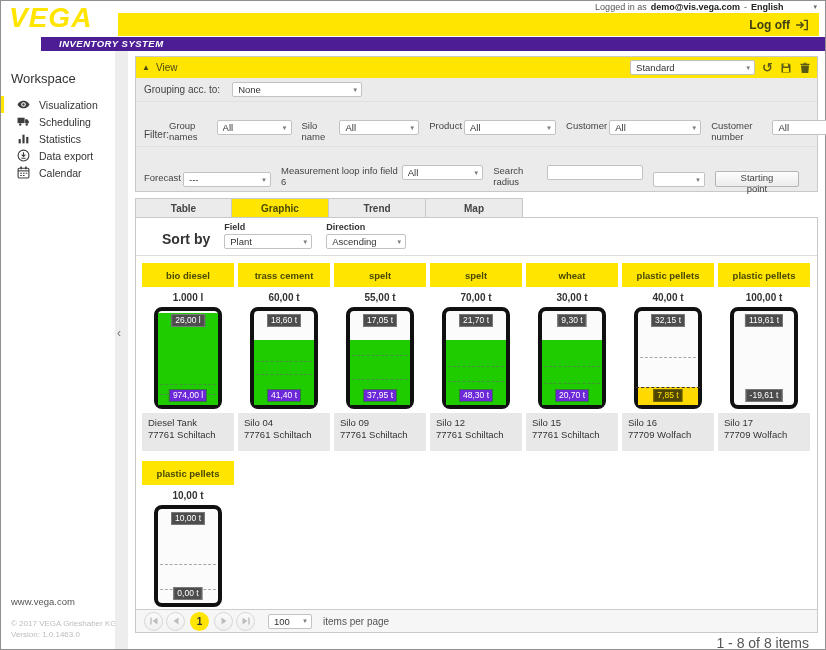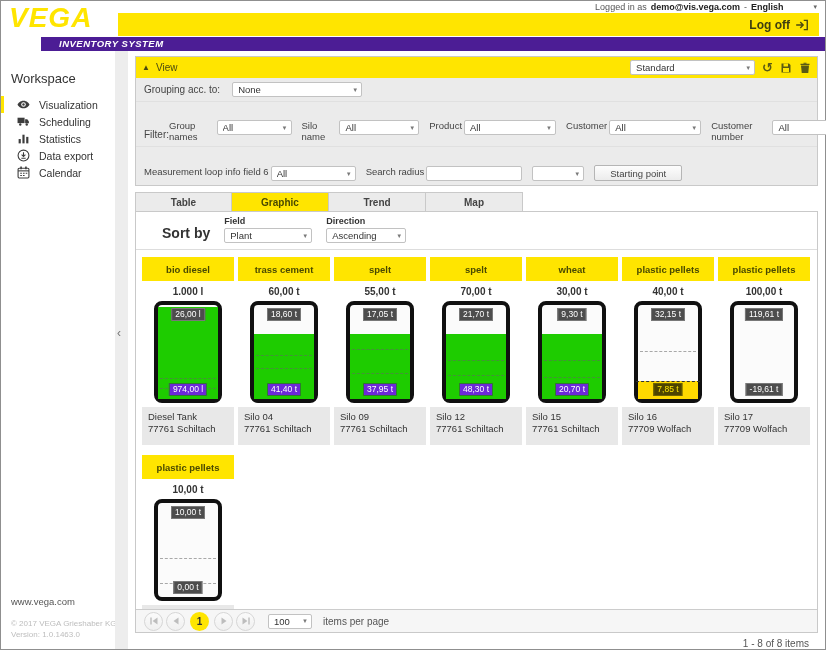--- a/index.html
+++ b/index.html
@@ -85,21 +85,21 @@
   .badge-bot.warning { background:#4d4400; color:#ffe500; border:1px solid #6e6200; }
   .badge-bot.empty { background:#4d4d4d; color:#fff; border:1px solid #787878; }
   .card-f { margin-top:2px; background:#e8e8e8; min-height:38px; padding:4px 6px; font-size:9.5px; color:#333; line-height:1.3; }
 
   
   .pager { flex:none; height:23px; background:#f6f6f6; border-top:1px solid #ccc; display:flex; align-items:center; padding:0 8px; gap:3px; }
   .pg-btn { width:19px; height:19px; border-radius:50%; border:1px solid #bbb; background:linear-gradient(#fff,#ececec); display:flex; align-items:center; justify-content:center; cursor:pointer; opacity:.55; }
   .pg-page { width:19px; height:19px; border-radius:50%; background:#ffe500; color:#333; font-size:10px; font-weight:bold; display:flex; align-items:center; justify-content:center; cursor:pointer; margin:0 2px; }
   .pg-size { width:44px; margin-left:10px; }
   .pg-text { font-size:10px; color:#555; margin-left:8px; }
-  .pg-sum { margin-left:auto; font-size:10px; color:#555;margin-top:44px; }
+  .pg-sum { margin-left:auto; font-size:14px; color:#555;margin-top:44px; }
 </style>
 </head>
 <body>
 
 <div class="app">
 
   <div class="hdr">
     <div class="top-strip">
       <span>Logged in as</span>
       <b>demo@vis.vega.com</b>
@@ -270,20 +270,27 @@
                   <span class="flabel">Level status</span>
                   <div class="dd" style="width: 92px;">
                     <span class="dd-val">All</span>
                     <span class="dd-arr">▼</span>
                   </div>
                 </div>
               </div>
           </div>
           <div class="vrow">
             <div class="fcol">
+              <span class="flabel">Forecast</span>
+              <div class="dd" style="width:88px">
+                <span class="dd-val">---</span>
+                <span class="dd-arr">▼</span>
+              </div>
+            </div>
+            <div class="fcol">
               <span class="flabel">Measurement loop info field 6</span>
               <div class="dd" style="width:85px">
                 <span class="dd-val">All</span>
                 <span class="dd-arr">▼</span>
               </div>
             </div>
             <div class="fcol">
               <span class="flabel">Search radius</span>
               <input class="txt-input" type="text" value="" style="">
             </div>

